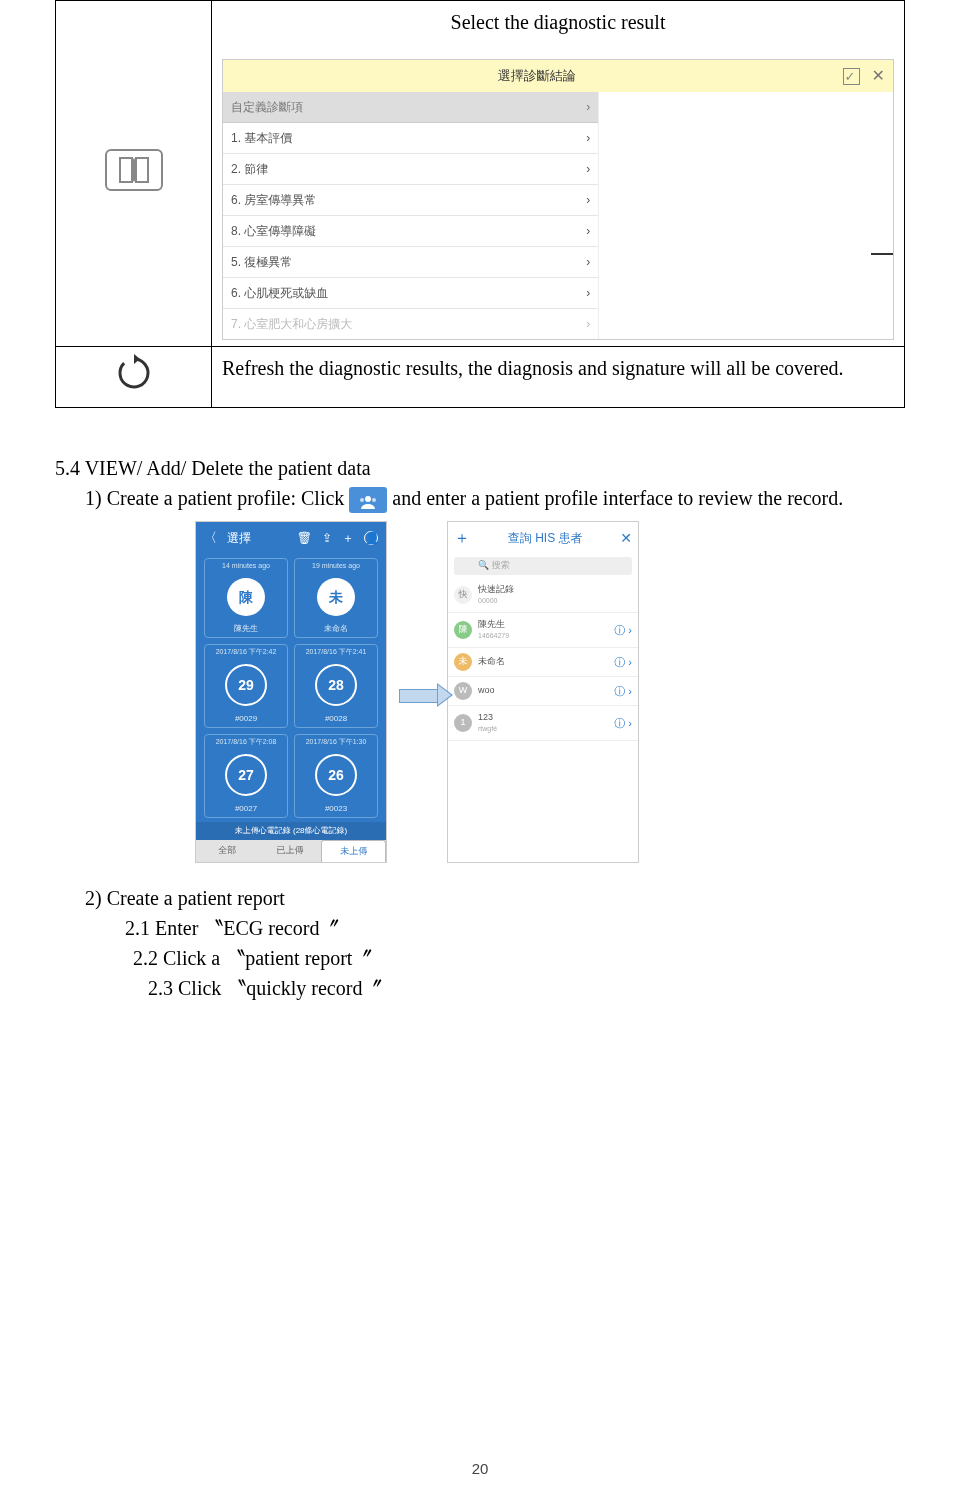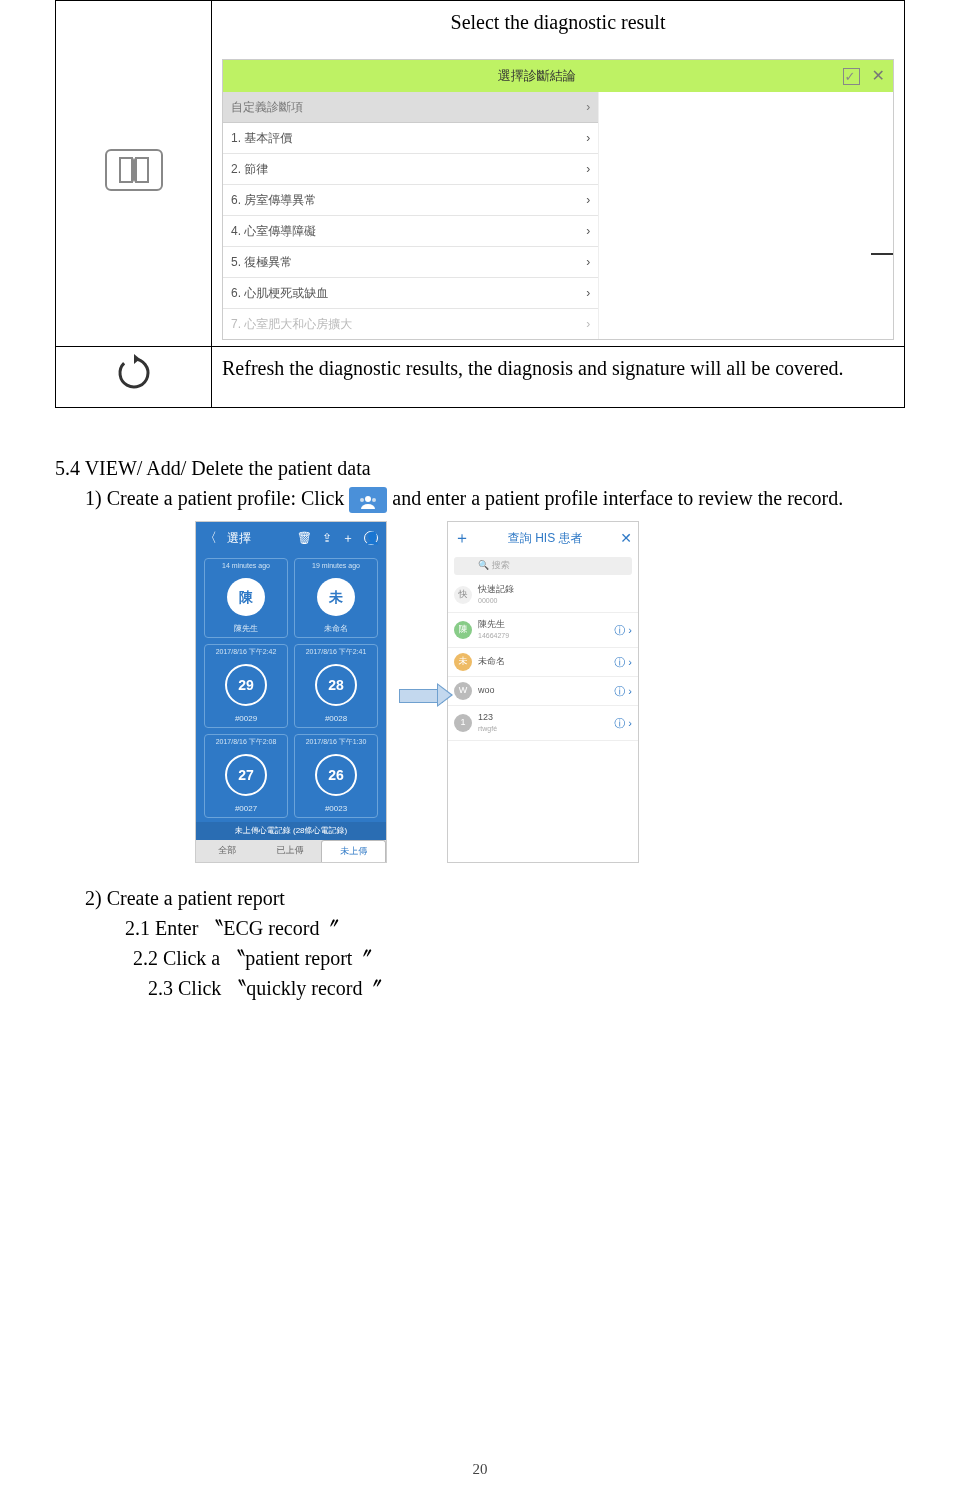--- a/index.html
+++ b/index.html
@@ -6,21 +6,21 @@
   .page{box-sizing:border-box;width:960px;min-height:1498px;margin:0 auto;padding:0 55px 40px 55px;position:relative;font-size:20px;line-height:1.5}
   table.top{border-collapse:collapse;width:100%}
   table.top td{border:1px solid #000;padding:6px 10px;vertical-align:top}
   table.top .iconcell{width:135px;text-align:center;vertical-align:middle}
   .book-icon{display:inline-block;border:2px solid #888;border-radius:6px;padding:4px 10px;color:#888}
   .book-icon svg{display:block}
   .del-icon{display:inline-block;color:#333}
   .refresh-icon{display:inline-block;color:#333}
   
   .shot1{margin-top:18px;border:1px solid #ccc;font-family:Arial,Helvetica,sans-serif;font-size:12px;color:#555;background:#f2f2f2}
-  .shot1 .titlebar{display:flex;align-items:center;background:#bef264;padding:4px 8px}
+  .shot1 .titlebar{display:flex;align-items:center;background:#fef9c3;padding:4px 8px}
   .shot1 .titlebar .t{flex:1;text-align:center;font-size:13px;color:#333}
   .shot1 .titlebar .chk{width:15px;height:15px;border:1px solid #888;margin-right:12px;position:relative}
   .shot1 .titlebar .chk:after{content:"✓";position:absolute;left:1px;top:-2px;font-size:13px;color:#888}
   .shot1 .titlebar .x{font-size:16px;color:#777}
   .shot1 .body{display:flex;background:#fff}
   .shot1 .left{width:56%;border-right:1px solid #eee}
   .shot1 .left .hrow{background:#ddd;padding:6px 8px;display:flex;justify-content:space-between;color:#777;border-bottom:1px solid #ccc}
   .shot1 .left .row{padding:6px 8px;display:flex;justify-content:space-between;border-bottom:1px solid #e5e5e5;color:#555}
   .shot1 .right{flex:1}
   .shot1 .right .blank{height:175px;position:relative}
@@ -57,21 +57,21 @@
   .ph2 .row .info{color:#2f79c6;font-size:11px}
   .arrow{width:62px;height:30px;position:relative}
   .arrow .shaft{position:absolute;left:10px;right:8px;top:10px;height:12px;background:#c3d8ee;border:1px solid #6fa0cf}
   .arrow .head{position:absolute;right:-2px;top:4px;width:0;height:0;border-top:12px solid transparent;border-bottom:12px solid transparent;border-left:16px solid #6fa0cf}
   .arrow .head2{position:absolute;right:0;top:6px;width:0;height:0;border-top:10px solid transparent;border-bottom:10px solid transparent;border-left:13px solid #c3d8ee}
   .steps{margin-left:30px;margin-top:20px}
   .steps div{padding-left:0}
   .step-sub1{margin-left:40px}
   .step-sub2{margin-left:48px}
   .step-sub3{margin-left:63px}
-  .pagenum{position:absolute;bottom:18px;left:0;right:0;text-align:center;font-size:15px;font-family:Liberation Serif, serif;color:#444}
+  .pagenum{position:absolute;bottom:18px;left:0;right:0;text-align:center;font-size:15px;font-family:Liberation Sans, sans-serif;color:#444}
 </style>
 </head>
 <body>
 
 <div class="page">
 
 <table class="top">
   <tbody>
         <tr>
     <td class="iconcell">
@@ -101,21 +101,21 @@
                   </div>
             <div class="row">
                     <span>2. 節律</span>
                     <span>›</span>
                   </div>
             <div class="row">
                     <span>6. 房室傳導異常</span>
                     <span>›</span>
                   </div>
             <div class="row">
-                    <span>4. 心室傳導障礙</span>
+                    <span>8. 心室傳導障礙</span>
                     <span>›</span>
                   </div>
             <div class="row">
                     <span>5. 復極異常</span>
                     <span>›</span>
                   </div>
             <div class="row">
                     <span>6. 心肌梗死或缺血</span>
                     <span>›</span>
                   </div>

